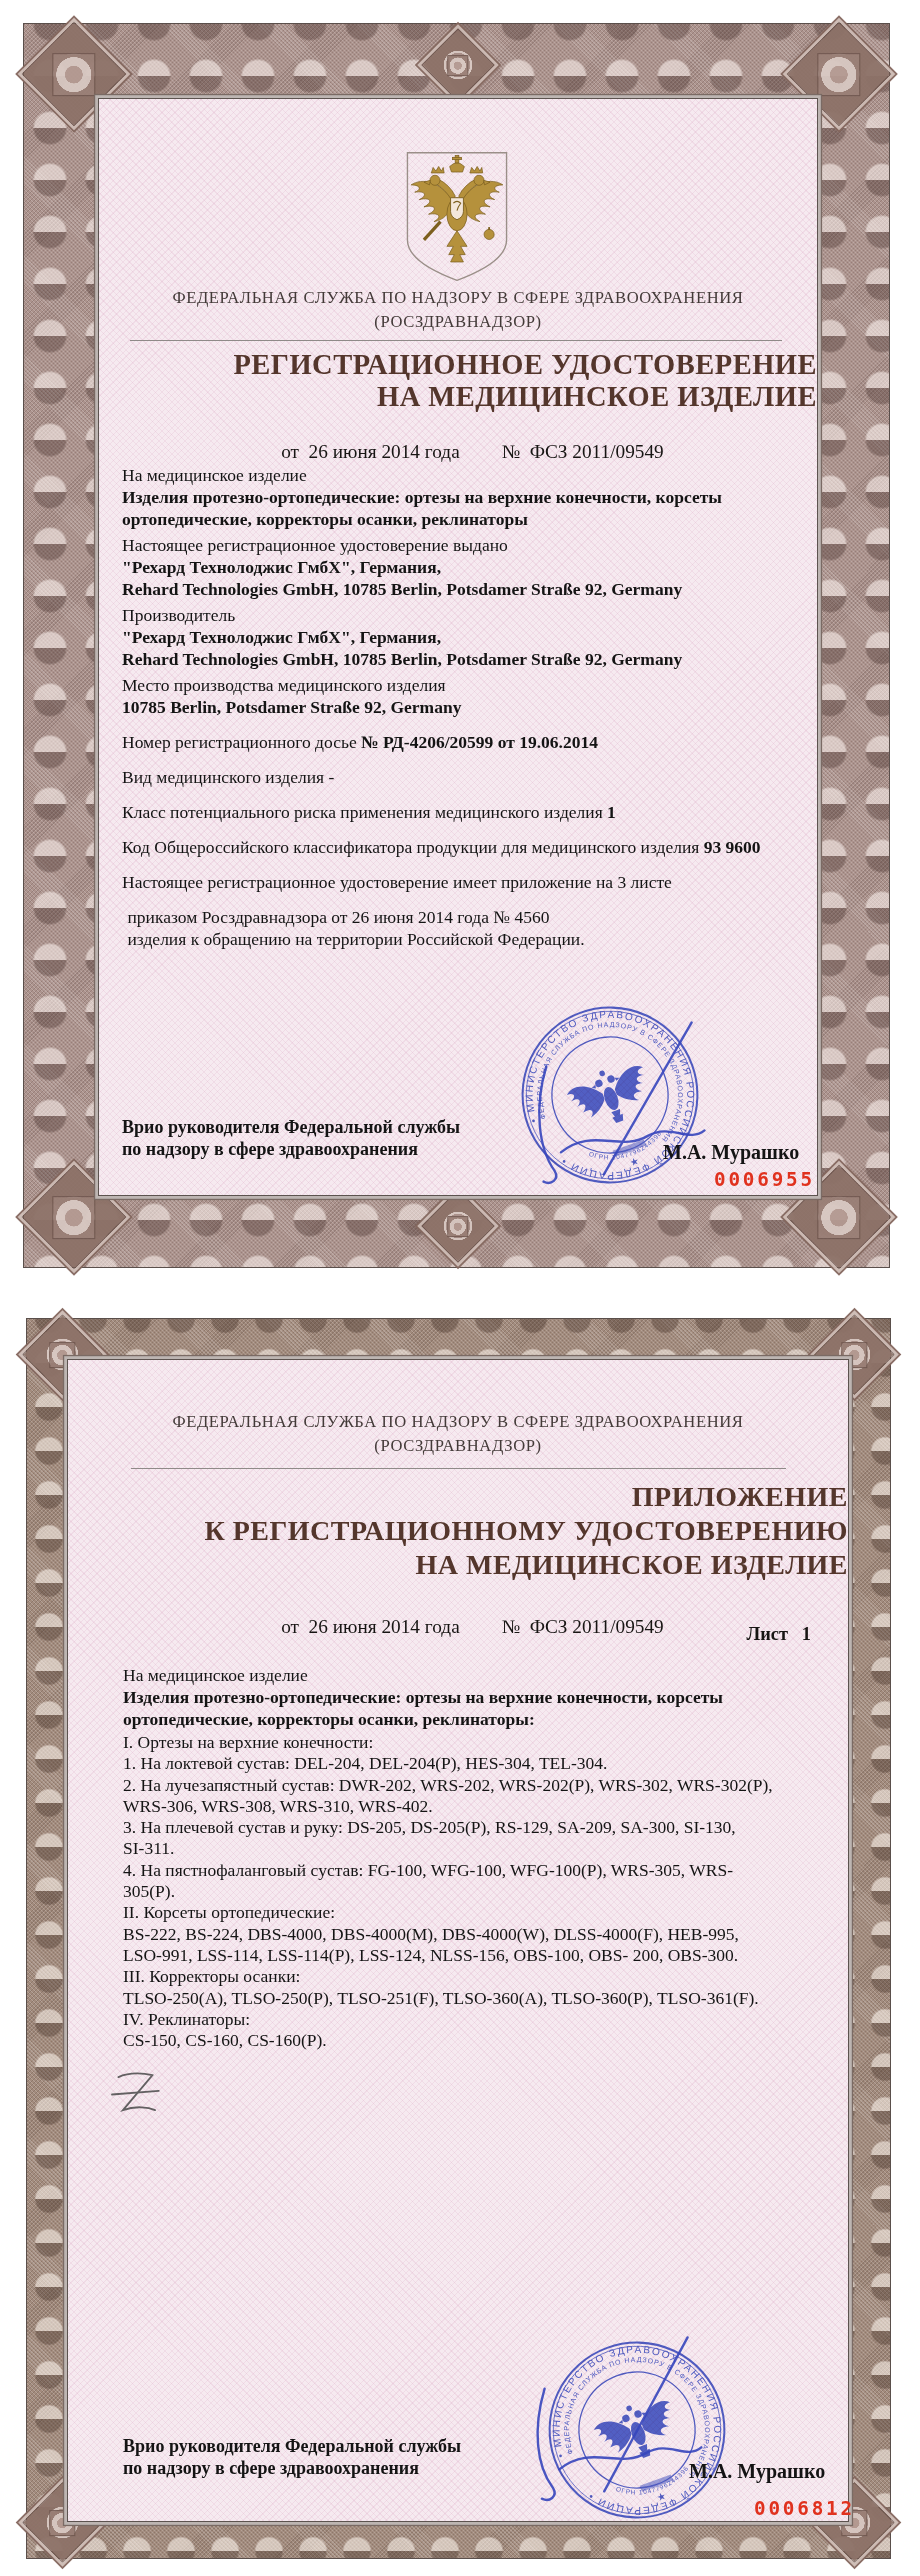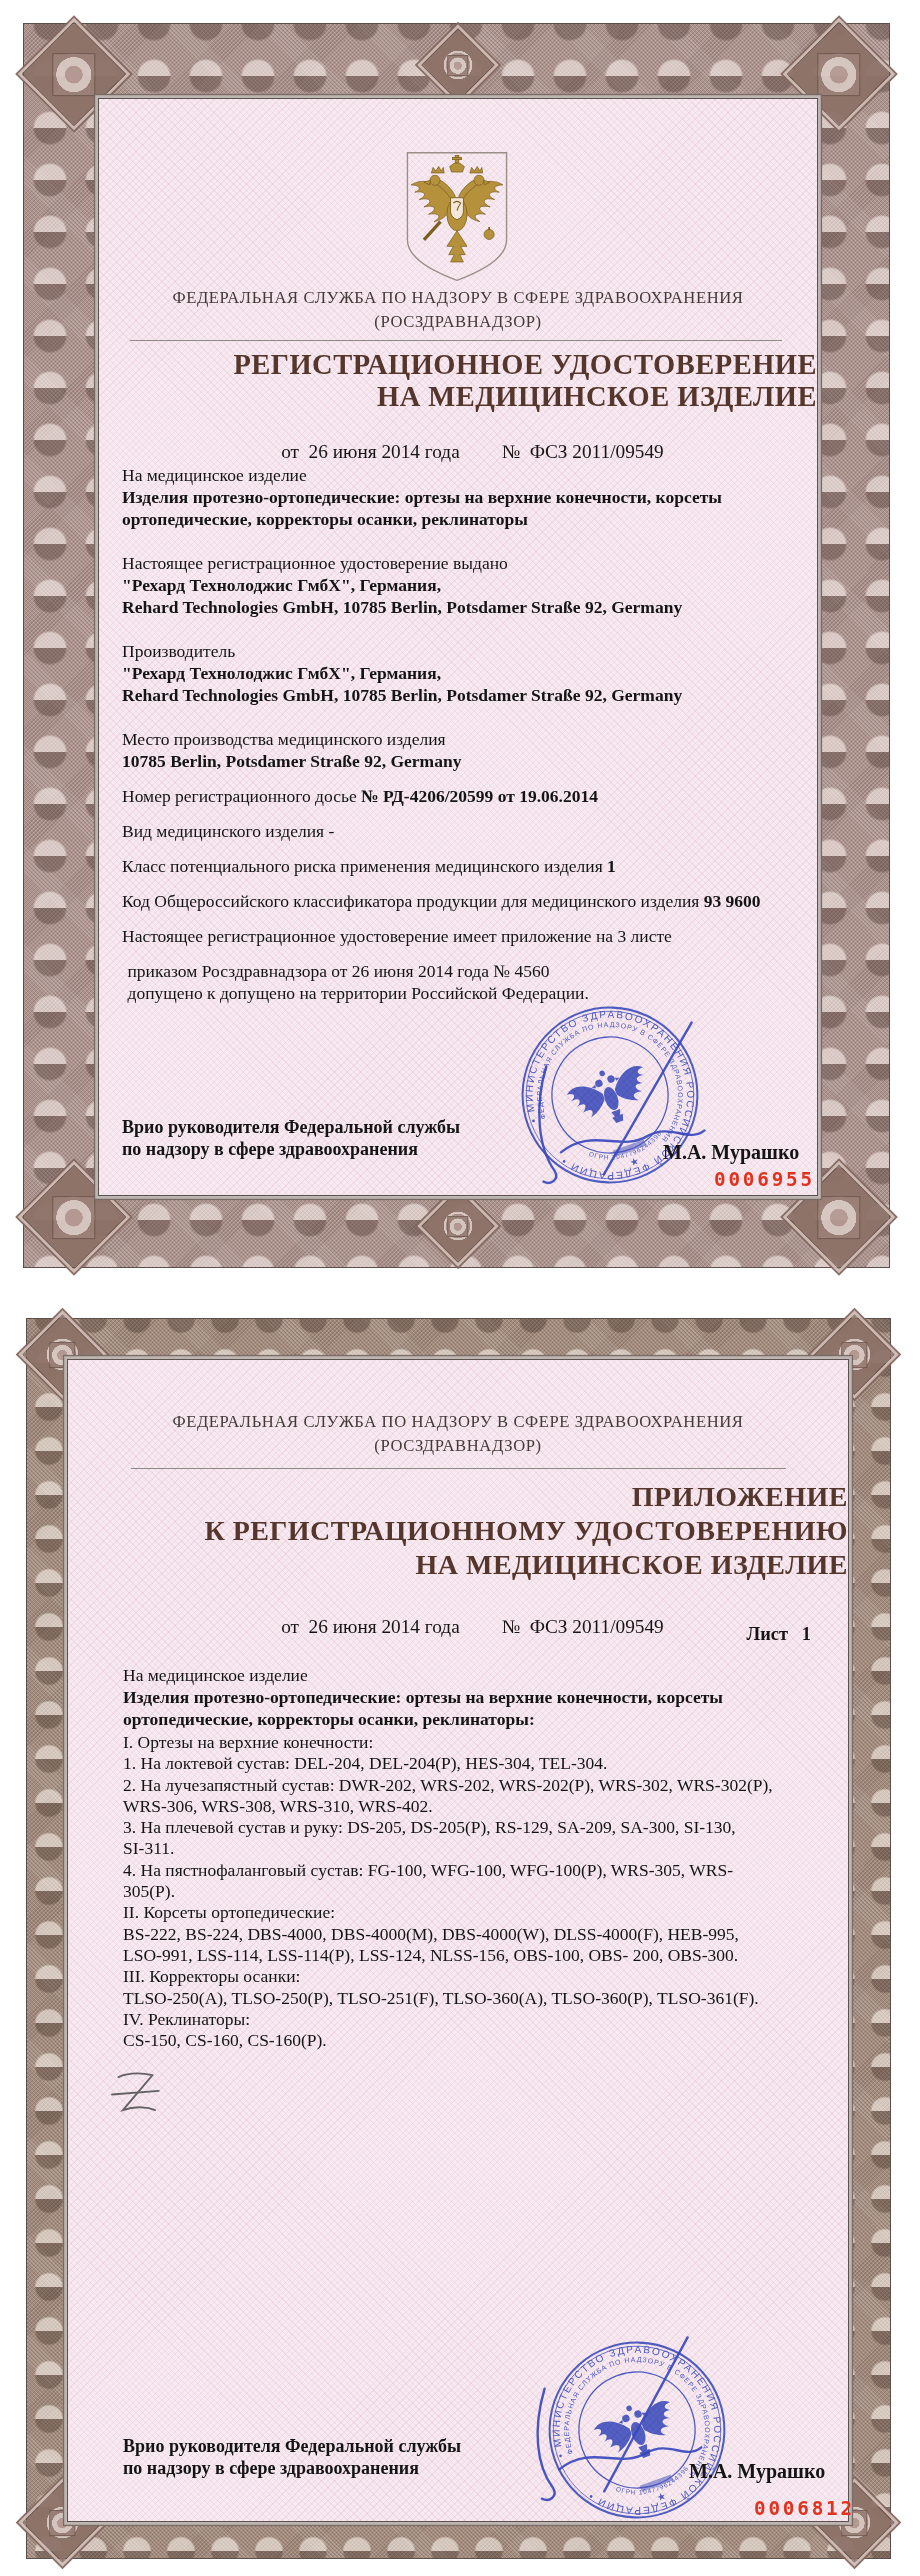--- a/index.html
+++ b/index.html
@@ -42,21 +42,21 @@
   .divider{position:absolute;height:0;border-top:0.9px solid #8f8a88;}
   .doc-title{position:absolute;left:0;right:0;text-align:right;color:#54362c;
     font-weight:bold;white-space:nowrap;}
   .t1{font-size:28.5px;line-height:32px;letter-spacing:0.5px;}
   .t2{font-size:28px;line-height:34px;letter-spacing:0.5px;}
   .daterow{position:absolute;left:0;right:0;text-align:center;color:#171513;
     font-weight:normal;font-size:19.3px;white-space:pre;}
   .daterow .num{margin-left:42px;}
   .sheet{position:absolute;right:37px;color:#171513;font-weight:bold;font-size:18.4px;white-space:pre;}
   .body1{position:absolute;left:23px;top:365px;width:685px;color:#141414;font-size:17.5px;line-height:22px;}
-  .para{margin-top:22px;}
+  .para{margin-top:4px;}
   .para.tight{margin-top:13px;}
   .para:first-child{margin-top:0;}
   .b{font-weight:bold;}
   .line{white-space:nowrap;}
   .indent{padding-left:5.5px;}
   .signer{position:absolute;color:#141414;font-weight:bold;font-size:18px;line-height:22px;}
   .signername{position:absolute;color:#141414;font-weight:bold;font-size:20px;white-space:nowrap;}
   .serial{position:absolute;color:#e0321e;font-family:"DejaVu Sans Mono",monospace;
     font-weight:bold;font-size:19.3px;letter-spacing:2.8px;white-space:nowrap;}
   .stamp{position:absolute;width:184px;height:184px;opacity:.88;mix-blend-mode:multiply;}
@@ -140,21 +140,21 @@
       <div class="para tight line">Вид медицинского изделия -</div>
       <div class="para tight">
         <span>Класс потенциального риска применения медицинского изделия </span><span class="b">1</span>
       </div>
       <div class="para tight">
         <span>Код Общероссийского классификатора продукции для медицинского изделия </span><span class="b">93 9600</span>
       </div>
       <div class="para tight line">Настоящее регистрационное удостоверение имеет приложение на 3 листе</div>
       <div class="para tight">
         <div class="line indent">приказом Росздравнадзора от 26 июня 2014 года № 4560</div>
-        <div class="line indent">допущено к допущено на территории Российской Федерации.</div>
+        <div class="line indent">изделия к обращению на территории Российской Федерации.</div>
       </div>
     </div>
 
     <svg class="stamp" style="left:419px;top:904px;" viewBox="0 0 200 200">
       <g transform="rotate(-20 100 100)">
         <circle cx="100" cy="100" r="95" fill="none" stroke="#3b4fc8" stroke-width="2.2"></circle>
         <circle cx="100" cy="100" r="91" fill="none" stroke="#3b4fc8" stroke-width="0.8"></circle>
         <circle cx="100" cy="100" r="63" fill="none" stroke="#3b4fc8" stroke-width="1.4"></circle>
         <path id="s1o" d="M100,100 m-84,0 a84,84 0 1,1 168,0 a84,84 0 1,1 -168,0" fill="none"></path>
         <path id="s1i" d="M100,100 m-74,0 a74,74 0 1,1 148,0 a74,74 0 1,1 -148,0" fill="none"></path>

